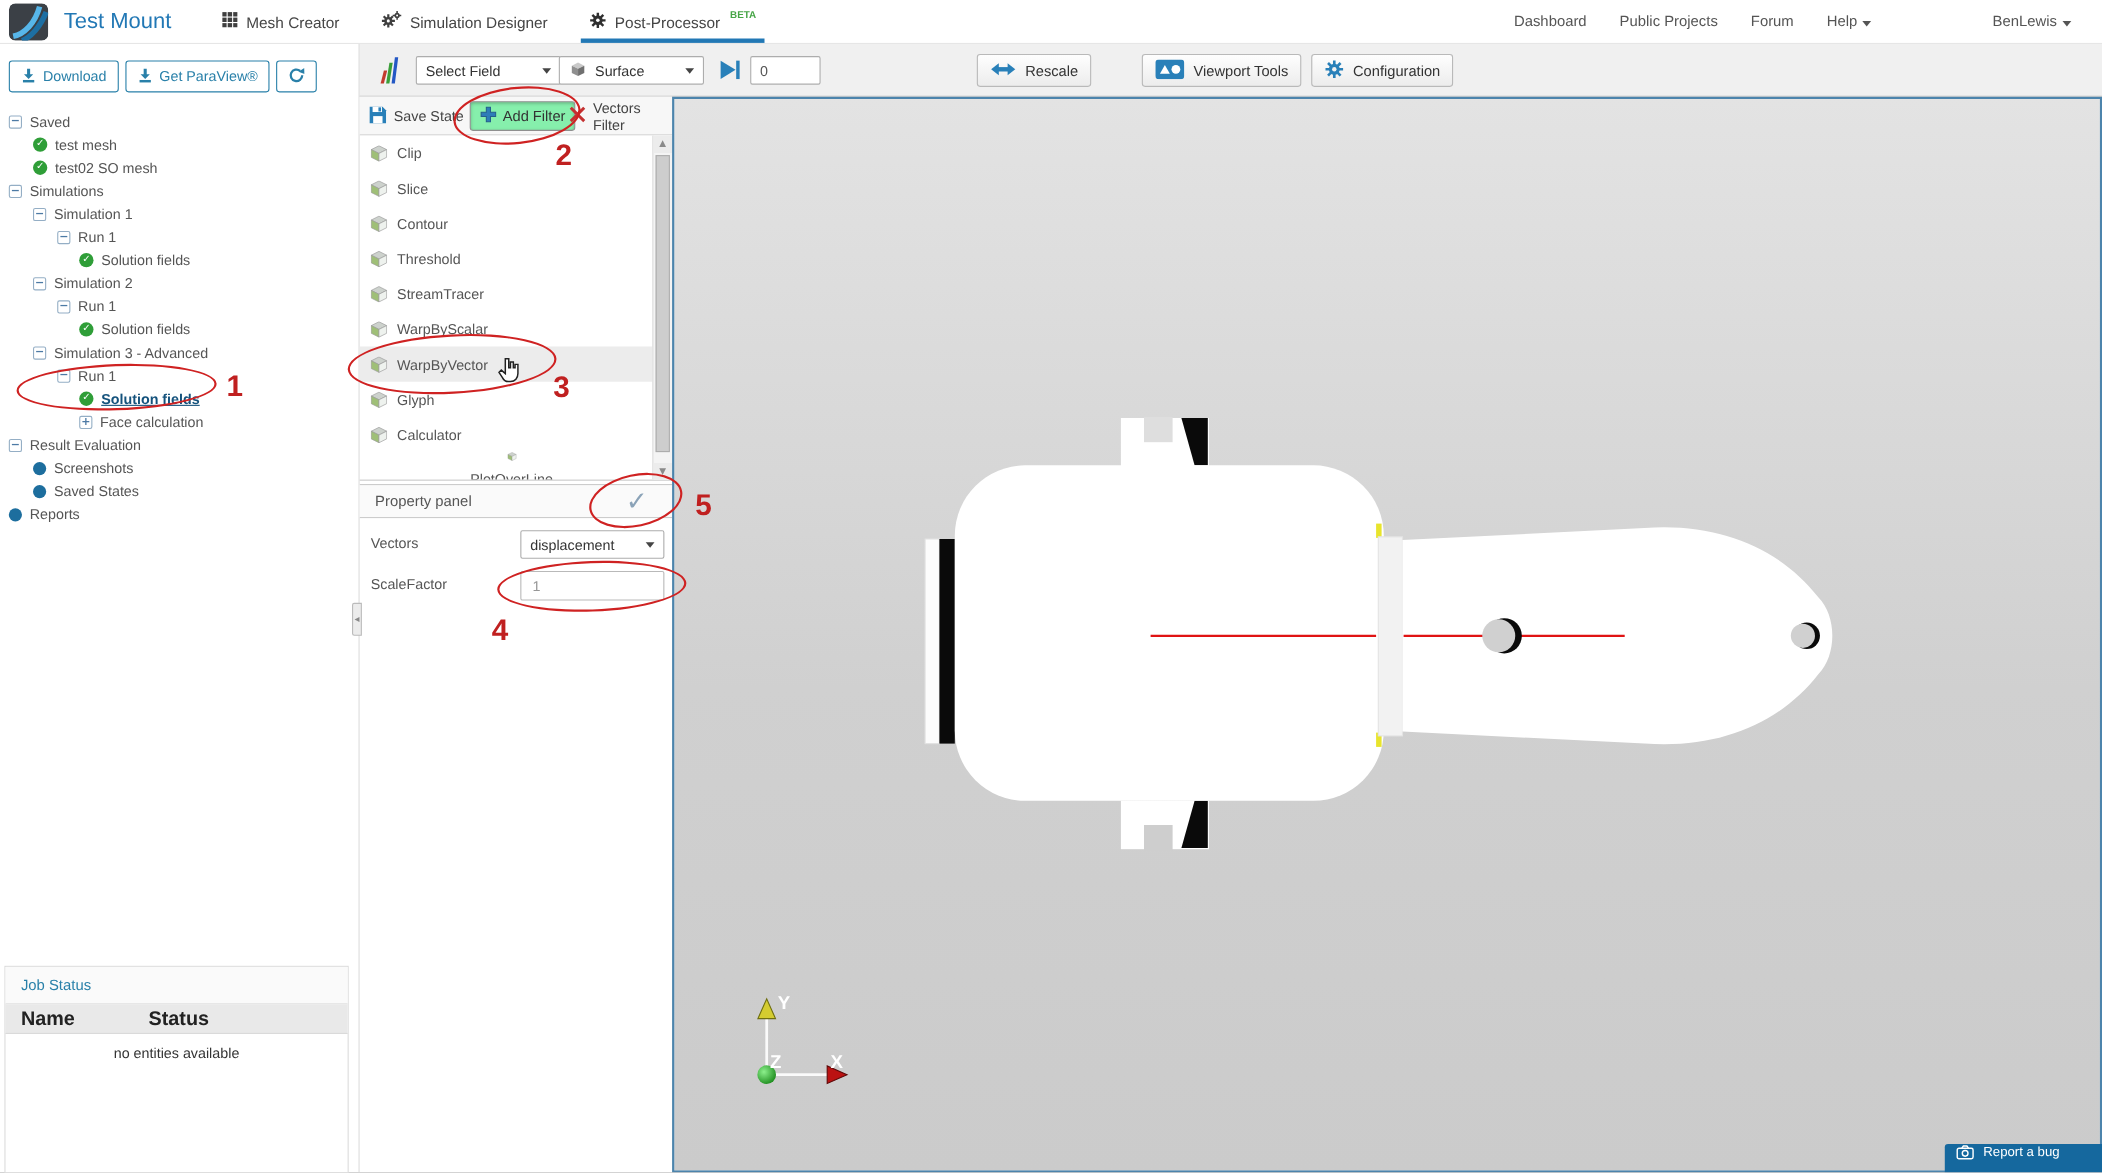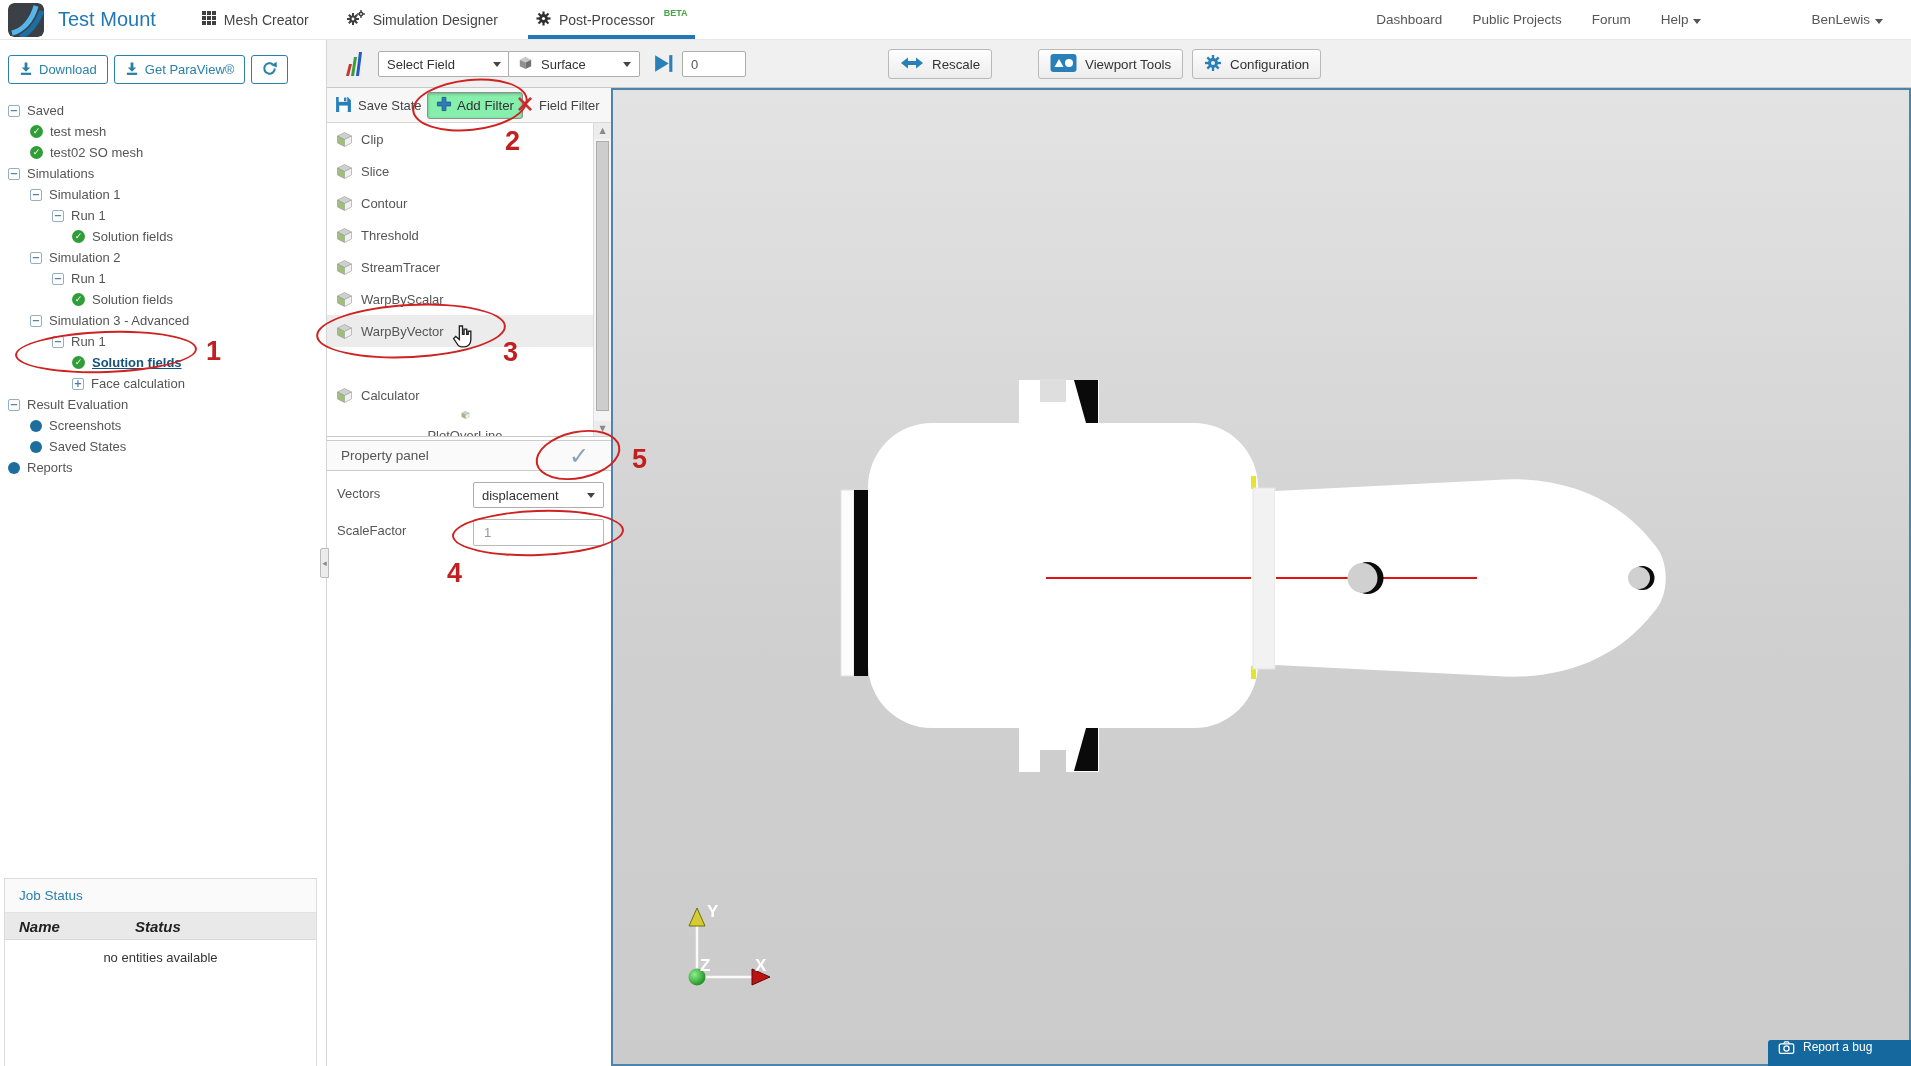--- a/index.html
+++ b/index.html
@@ -25,21 +25,21 @@
   .tree { position:absolute; left:0; top:60px; right:1px; list-style:none; }
   .tree li { height:21px; display:flex; align-items:center; font-size:13px; color:#555; cursor:pointer; white-space:nowrap; }
   .l0 { padding-left:8px; } .l1 { padding-left:30px; } .l2 { padding-left:52px; } .l3 { padding-left:72px; }
   .tw { margin-right:7px; flex:0 0 auto; }
   .collapse { width:12px; height:12px; border:1px solid #94aec5; border-radius:2px; background:#fff; color:#4d7aa5; font:bold 10px/10px "DejaVu Sans",sans-serif; text-align:center; }
   .check { width:13px; height:13px; border-radius:50%; background:#2f9e38; color:#fff; font:bold 9px/13px "DejaVu Sans",sans-serif; text-align:center; }
   .dot { width:12px; height:12px; border-radius:50%; background:#1d6e9e; }
   .sel { font-weight:bold; text-decoration:underline; color:#14527c; }
   .job { position:absolute; left:4px; right:9px; top:838px; bottom:-1px; border:1px solid #dcdcdc; background:#fff; }
   .job-h { height:34px; line-height:34px; padding-left:14px; color:#2980a9; font-size:13.5px; background:#fafafa; border-bottom:1px solid #e3e3e3; }
-  .job-c { height:27px; background:#e9e9e9; display:flex; align-items:center; font-weight:bold; font-size:15px; color:#222; border-bottom:1px solid #dadada;font-style:italic; }
+  .job-c { height:27px; background:#e9e9e9; display:flex; align-items:center; font-weight:bold; font-size:18px; color:#222; border-bottom:1px solid #dadada; }
   .job-c .jn { width:130px; padding-left:14px; } 
   .job-e { text-align:center; padding-top:10px; color:#333; }
 
   
   .toolbar { position:absolute; left:327px; top:40px; right:0; height:48px; background:#f0f0f0; border-bottom:1px solid #c9c9c9; }
   .toolbar > * { position:absolute; }
   .fake-select { display:flex; align-items:center; height:26px; background:#fff; border:1px solid #adadad; border-radius:2px; padding:0 8px; color:#333; cursor:pointer; }
   .fake-select .arr { margin-left:auto; width:0; height:0; border-left:4px solid transparent; border-right:4px solid transparent; border-top:5px solid #444; }
   .frame-input { height:26px; border:1px solid #adadad; border-radius:2px; padding:0 0 0 8px; font-size:13px; color:#555; font-family:"Liberation Sans",sans-serif; }
   .tbtn { display:flex; align-items:center; gap:8px; height:30px; padding:0 11px; background:linear-gradient(#fefefe,#ececec); border:1px solid #b9b9b9; border-radius:3px; color:#333; cursor:pointer; white-space:nowrap; }
@@ -324,21 +324,21 @@
       <button class="addfilter">
         <span><svg width="16" height="16" viewBox="0 0 17 17">
               <path d="M6.5 1.5 h4 v5 h5 v4 h-5 v5 h-4 v-5 h-5 v-4 h5z" fill="#2e7cb8" stroke="#245e8c"></path>
             </svg></span>
         <span>Add Filter</span>
       </button>
       <span class="fhead-item" style="left:190px;">
         <span><svg width="16" height="16" viewBox="0 0 17 17">
               <path d="M1 3 L3 1 L8.5 6.5 L14 1 L16 3 L10.5 8.5 L16 14 L14 16 L8.5 10.5 L3 16 L1 14 L6.5 8.5z" fill="#c43131"></path>
             </svg></span>
-        <span>Field Filter</span>
+        <span>Vectors Filter</span>
       </span>
     </div>
 
     <div class="flist">
       <div class="fitem" style="top:0;">
           <svg width="15" height="15" viewBox="0 0 15 15">
             <polygon points="7.5,0.5 14.5,4 7.5,7.5 0.5,4" fill="#cdd2cd" stroke="#9a9a9a" stroke-width="0.6"></polygon>
             <polygon points="0.5,4 7.5,7.5 7.5,14.5 0.5,11" fill="#9fbf77" stroke="#9a9a9a" stroke-width="0.6"></polygon>
             <polygon points="14.5,4 7.5,7.5 7.5,14.5 14.5,11" fill="#eef2ee" stroke="#9a9a9a" stroke-width="0.6"></polygon>
           </svg>
@@ -384,20 +384,28 @@
           </svg>
           <span>WarpByScalar</span>
         </div>
       <div class="fitem hov" style="top:192px;">
           <svg width="15" height="15" viewBox="0 0 15 15">
             <polygon points="7.5,0.5 14.5,4 7.5,7.5 0.5,4" fill="#cdd2cd" stroke="#9a9a9a" stroke-width="0.6"></polygon>
             <polygon points="0.5,4 7.5,7.5 7.5,14.5 0.5,11" fill="#9fbf77" stroke="#9a9a9a" stroke-width="0.6"></polygon>
             <polygon points="14.5,4 7.5,7.5 7.5,14.5 14.5,11" fill="#eef2ee" stroke="#9a9a9a" stroke-width="0.6"></polygon>
           </svg>
           <span>WarpByVector</span>
+        </div>
+      <div class="fitem" style="top:224px;">
+          <svg width="15" height="15" viewBox="0 0 15 15">
+            <polygon points="7.5,0.5 14.5,4 7.5,7.5 0.5,4" fill="#cdd2cd" stroke="#9a9a9a" stroke-width="0.6"></polygon>
+            <polygon points="0.5,4 7.5,7.5 7.5,14.5 0.5,11" fill="#9fbf77" stroke="#9a9a9a" stroke-width="0.6"></polygon>
+            <polygon points="14.5,4 7.5,7.5 7.5,14.5 14.5,11" fill="#eef2ee" stroke="#9a9a9a" stroke-width="0.6"></polygon>
+          </svg>
+          <span>Glyph</span>
         </div>
       <div class="fitem" style="top:256px;">
           <svg width="15" height="15" viewBox="0 0 15 15">
             <polygon points="7.5,0.5 14.5,4 7.5,7.5 0.5,4" fill="#cdd2cd" stroke="#9a9a9a" stroke-width="0.6"></polygon>
             <polygon points="0.5,4 7.5,7.5 7.5,14.5 0.5,11" fill="#9fbf77" stroke="#9a9a9a" stroke-width="0.6"></polygon>
             <polygon points="14.5,4 7.5,7.5 7.5,14.5 14.5,11" fill="#eef2ee" stroke="#9a9a9a" stroke-width="0.6"></polygon>
           </svg>
           <span>Calculator</span>
         </div>
       <div class="fitem" style="top:288px;flex-direction:column;">

